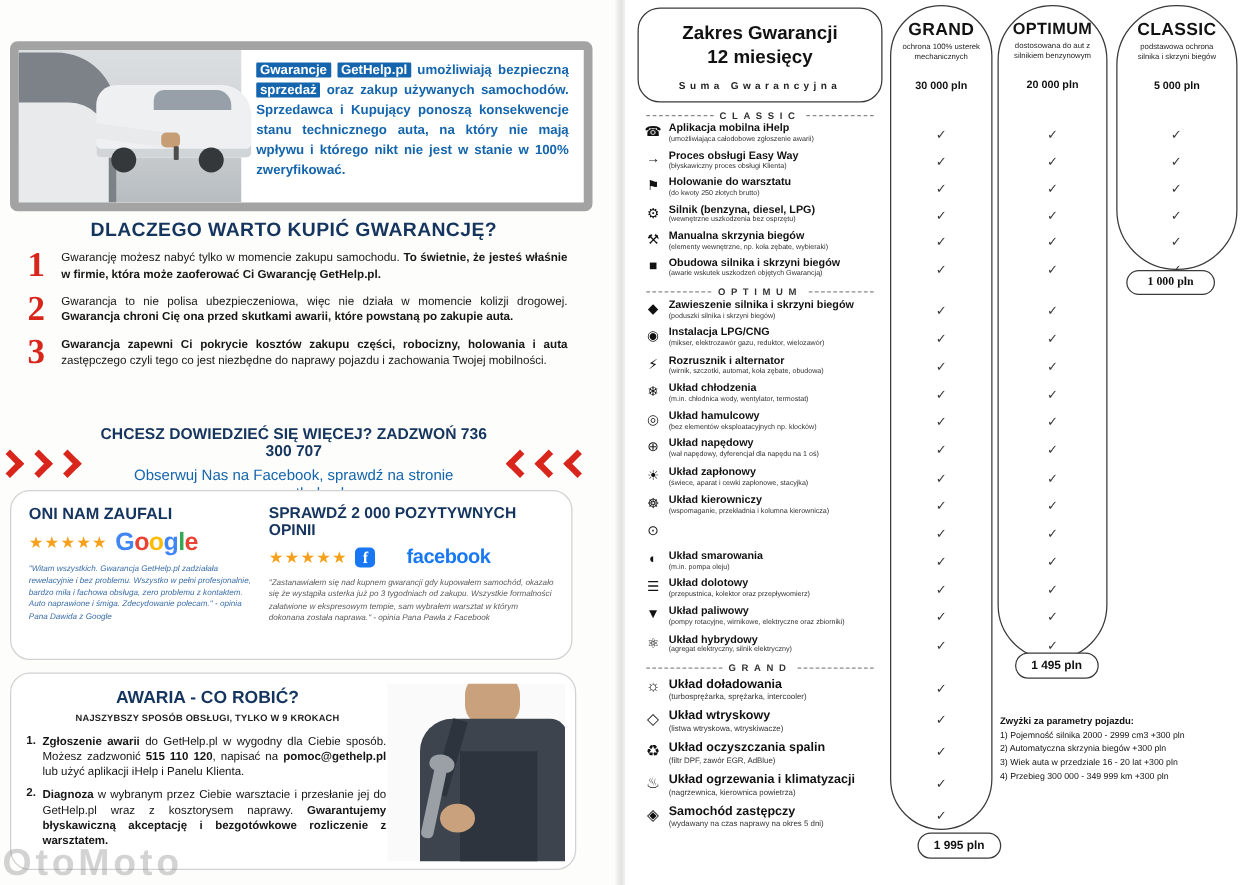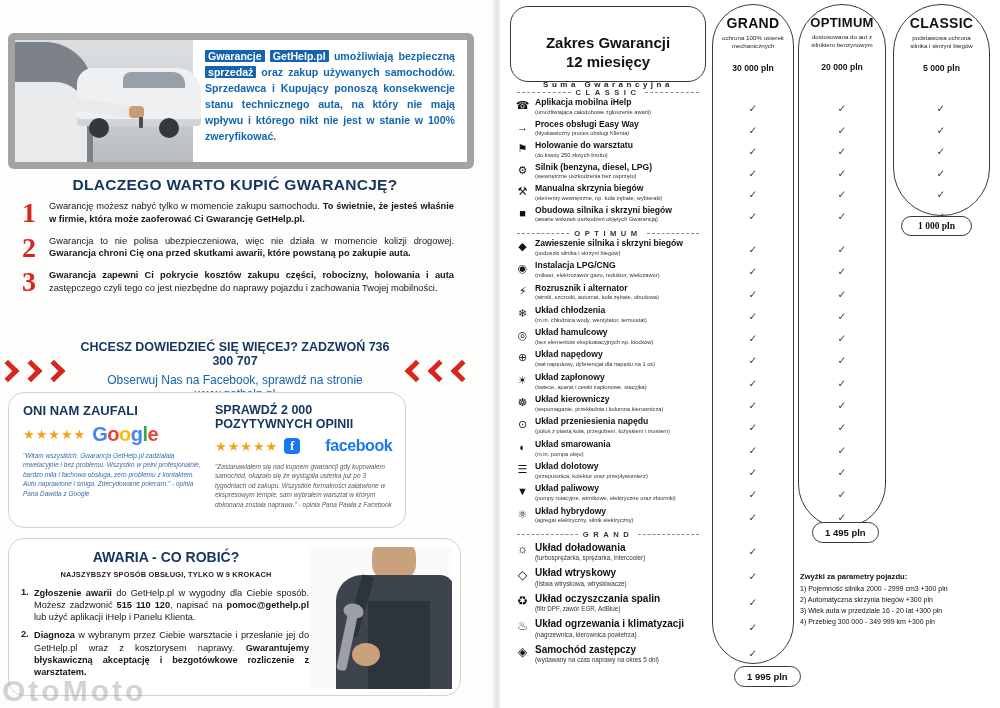--- a/index.html
+++ b/index.html
@@ -37,21 +37,21 @@
   .point-text{font-size:9.3px;line-height:1.35;text-align:justify;color:#161616;}
 
   .cta{position:absolute;left:0;top:340px;width:470px;display:flex;align-items:center;justify-content:center;gap:12px;}
   .chevs{display:flex;gap:7px;}
   .chev{width:11px;height:11px;border-top:5px solid #d9261c;border-right:5px solid #d9261c;transform:rotate(45deg);}
   .chev.l{transform:rotate(225deg);}
   .cta-text{text-align:center;}
   .cta1{color:#15355e;font-weight:bold;font-size:12.5px;}
   .cta2{color:#1465ad;font-size:12px;margin-top:5px;}
 
-  .social{position:absolute;left:8px;top:392px;width:398px;height:136px;border:1px solid #d2d2d2;
+  .social{position:absolute;left:8px;top:392px;width:450px;height:136px;border:1px solid #d2d2d2;
         border-radius:16px;background:#fff;box-sizing:border-box;padding:10px 14px;display:flex;}
   .social-left{width:178px;flex:none;}
   .social-right{flex:1;padding-left:14px;}
   .social-title{color:#15355e;font-weight:bold;font-size:13px;}
   .social-title.r{font-size:12.5px;}
   .star-row{display:flex;align-items:center;gap:6px;margin-top:6px;}
   .stars{color:#F5A11C;font-size:13px;letter-spacing:1px;}
   .google-logo{font-size:20px;font-weight:bold;letter-spacing:-0.5px;line-height:1;}
   .fb-badge{width:16px;height:16px;background:#1877F2;color:#fff;border-radius:4px;font-weight:bold;
         font-size:13px;text-align:center;line-height:16px;font-family:"Liberation Serif",serif;}
@@ -76,21 +76,21 @@
   .m-hand{position:absolute;left:42px;top:96px;width:28px;height:23px;background:#c9a27d;border-radius:50%;}
   .m-wrench{position:absolute;left:32px;top:66px;width:10px;height:58px;background:#9aa0a6;border-radius:4px;transform:rotate(12deg);}
   .m-wrench:before{content:"";position:absolute;top:-10px;left:-5px;width:20px;height:14px;background:#9aa0a6;border-radius:50% 50% 40% 40%;}
 
   .watermark{position:absolute;left:2px;bottom:0px;font-size:30px;font-weight:bold;
         color:rgba(130,130,130,0.35);letter-spacing:3px;z-index:6;}
 
   
   .right-page{position:absolute;left:500px;top:0;width:500px;height:708px;background:#fff;}
   .rt-box{position:absolute;left:10px;top:6px;width:196px;height:76px;border:1.5px solid #3a3a3a;
-        border-radius:18px;box-sizing:border-box;text-align:center;padding-top:27px;}
+        border-radius:18px;box-sizing:border-box;text-align:center;padding-top:11px;}
   .rt-title{font-size:15px;font-weight:bold;color:#111;line-height:1.25;}
   .rt-sub{font-size:8px;letter-spacing:3.5px;color:#222;margin-top:8px;font-weight:bold;}
 
   .plan-col{position:absolute;border:1.5px solid #3a3a3a;box-sizing:border-box;text-align:center;padding-top:10px;}
   .plan-0{left:212px;top:4px;width:82px;height:660px;border-radius:42px;}
   .plan-1{left:298px;top:4px;width:88px;height:524px;border-radius:44px;}
   .plan-2{left:393px;top:4px;width:97px;height:212px;border-radius:48px;}
   .plan-name{font-weight:bold;color:#111;font-size:14px;letter-spacing:0.3px;}
   .plan-1 .plan-name{font-size:13px;}
   .plan-desc{font-size:6.2px;color:#222;line-height:1.3;padding:0 9px;margin-top:3px;min-height:21px;}
@@ -392,24 +392,20 @@
             <span class="item-icon">☸</span>
             <div class="item-main">
               <div class="item-name">Układ kierowniczy</div>
               <div class="item-desc">(wspomaganie, przekładnia i kolumna kierownicza)</div>
             </div>
             <span class="check c0">✓</span>
             <span class="check c1">✓</span>
           </div>
           <div class="item-row">
             <span class="item-icon">⊙</span>
-            <div class="item-main">
-              <div class="item-name">Układ przeniesienia napędu</div>
-              <div class="item-desc">(półoś z piastą koła, przegubem, łożyskiem i mostem)</div>
-            </div>
             <span class="check c0">✓</span>
             <span class="check c1">✓</span>
           </div>
           <div class="item-row">
             <span class="item-icon">◐</span>
             <div class="item-main">
               <div class="item-name">Układ smarowania</div>
               <div class="item-desc">(m.in. pompa oleju)</div>
             </div>
             <span class="check c0">✓</span>

